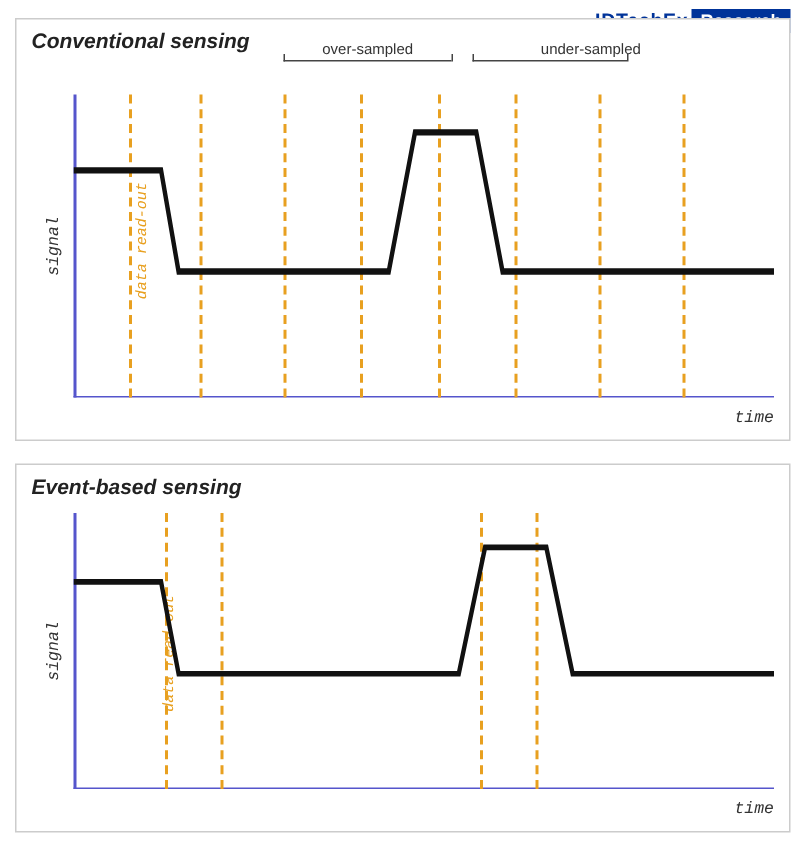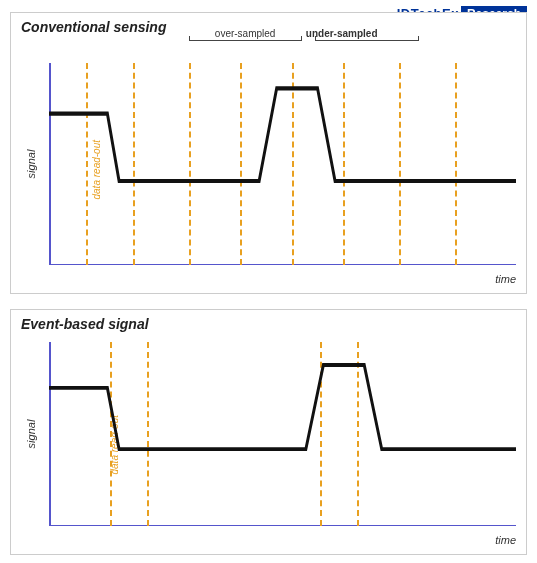--- a/index.html
+++ b/index.html
@@ -63,20 +63,21 @@
       font-size: 14px;
       color: #222;
     }
 
     .chart-area {
       position: absolute;
       left: 38px;
       right: 10px;
       top: 30px;
       bottom: 28px;
+      font-family: Liberation Mono, monospace;
     }
 
     
     .axis-x {
       position: absolute;
       bottom: 0;
       left: 0;
       right: 0;
       height: 1.5px;
       background: #5555cc;
@@ -155,21 +156,21 @@
     <div style="position:absolute; top:15px; left:38px; right:10px; height:22px;">
 
       <div style="position:absolute; left:30%; top:12px; width:24%; height:1px; background:#444;"></div>
       <div style="position:absolute; left:30%; top:8px; width:1px; height:5px; background:#444;"></div>
       <div style="position:absolute; left:54%; top:8px; width:1px; height:5px; background:#444;"></div>
       <span style="position:absolute; left:28%; top:0px; width:28%; text-align:center; font-size:10px; color:#333;">over-sampled</span>
 
       <div style="position:absolute; left:57%; top:12px; width:22%; height:1px; background:#444;"></div>
       <div style="position:absolute; left:57%; top:8px; width:1px; height:5px; background:#444;"></div>
       <div style="position:absolute; left:79%; top:8px; width:1px; height:5px; background:#444;"></div>
-      <span style="position:absolute; left:55%; top:0px; width:26%; text-align:left; font-size:10px; color:#333;font-weight:bold;">under-sampled</span>
+      <span style="position:absolute; left:55%; top:0px; width:26%; text-align:right; font-size:10px; color:#333;">under-sampled</span>
     </div>
 
     <div class="chart-area" style="top:50px;">
       <div class="axis-x"></div>
       <div class="axis-y"></div>
       <span class="axis-label-x">time</span>
       <span class="axis-label-y">signal</span>
 
       <div class="dashed-line" style="left:8%;"></div>
 
@@ -190,21 +191,21 @@
       <span class="data-readout" style="left:10%; bottom:30%;">data read-out</span>
 
       <svg class="chart-svg" viewBox="0 0 400 120" preserveAspectRatio="none">
 
         <polyline points="0,30 50,30 60,70 180,70 195,15 230,15 245,70 400,70" fill="none" stroke="#111" stroke-width="2.5"></polyline>
       </svg>
     </div>
   </div>
 
   <div class="panel" style="flex:1; margin-top:5px;">
-    <span class="panel-title">Event-based signal</span>
+    <span class="panel-title">Event-based sensing</span>
 
     <div class="chart-area" style="top:32px;">
       <div class="axis-x"></div>
       <div class="axis-y"></div>
       <span class="axis-label-x">time</span>
       <span class="axis-label-y">signal</span>
 
       <div class="dashed-line" style="left:13%;"></div>
       <div class="dashed-line" style="left:21%;"></div>
 

